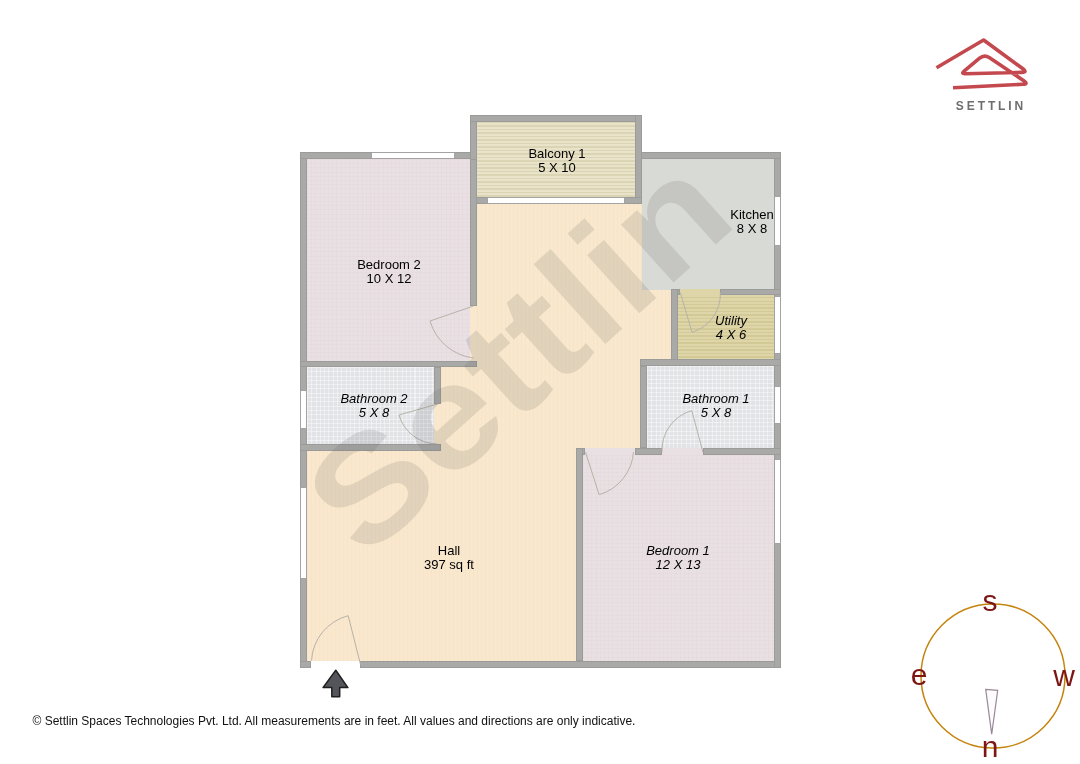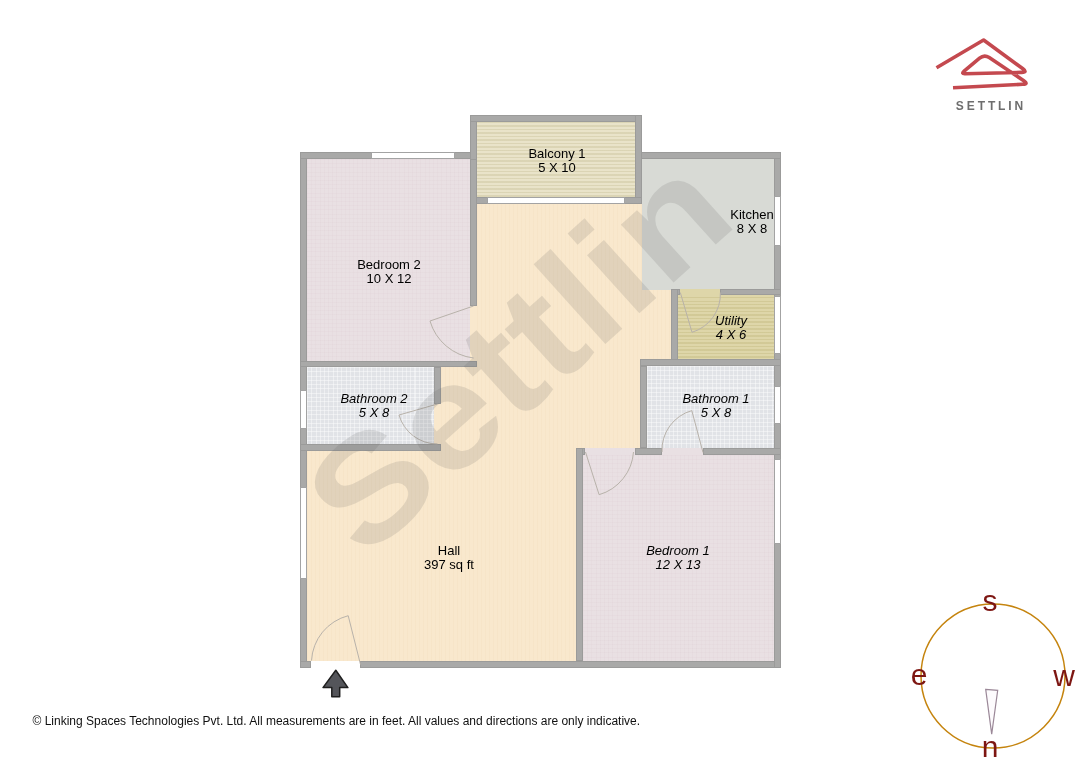--- a/index.html
+++ b/index.html
@@ -170,13 +170,13 @@
   <path d="M985.7,689.3 L997.7,690.3 L991.7,734.2 Z" fill="#fdfbfd" stroke="#9b8898" stroke-width="1.2"></path>
 
   <g fill="#7d1612" font-size="30" font-family="Liberation Sans, sans-serif" text-anchor="middle">
     <text x="990" y="610.5">s</text>
     <text x="919" y="684.5">e</text>
     <text x="1064" y="685.5">w</text>
     <text x="990" y="756.5">n</text>
   </g>
 </svg>
 
-<div style="position:absolute;left:32.5px;top:713.5px;font-size:12px;color:#101010;">© Linking Spaces Technologies Pvt. Ltd. All measurements are in feet. All values and directions are only indicative.</div>
+<div style="position:absolute;left:32.5px;top:713.5px;font-size:12px;color:#101010;">© Settlin Spaces Technologies Pvt. Ltd. All measurements are in feet. All values and directions are only indicative.</div>
 
 </body></html>

